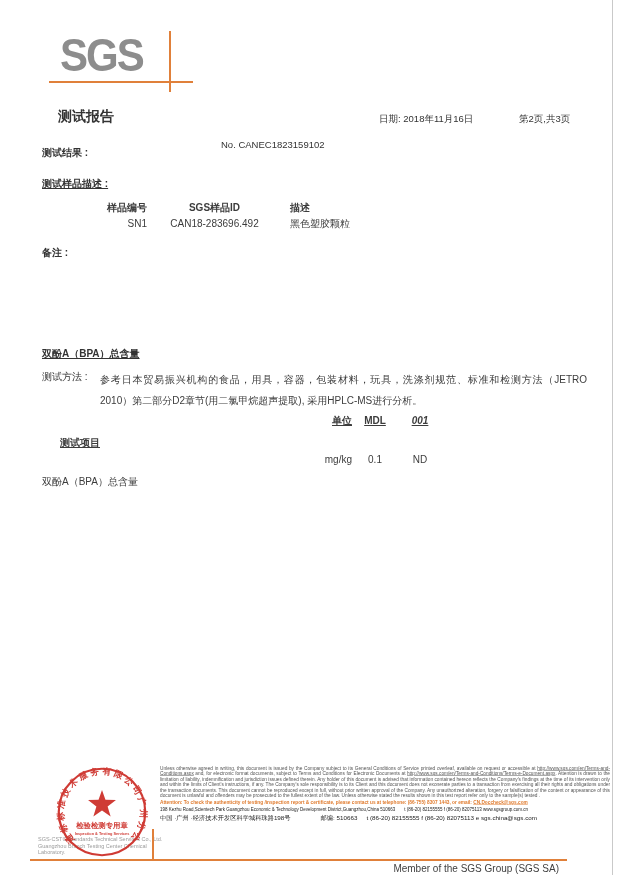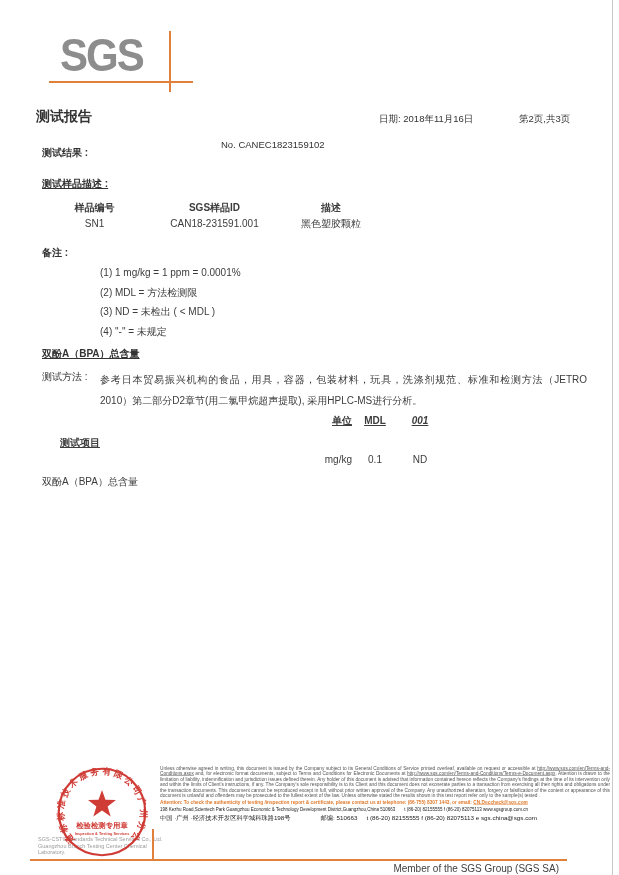--- a/index.html
+++ b/index.html
@@ -9,35 +9,35 @@
   .page-edge-right { position:absolute; top:0; right:6px; width:1px; height:875px; background:#c9c9c9; }
 
   
   .sgs-logo { position:absolute; left:0; top:0; width:220px; height:110px; }
   .sgs-text { position:absolute; left:60px; top:33px; font-size:42px; font-weight:bold;
               color:#8d8d8d; line-height:1; letter-spacing:-2px; transform:scaleY(1.08); transform-origin:top left; }
   .sgs-hline { position:absolute; left:49px; top:81px; width:144px; height:2px; background:#e0803a; }
   .sgs-vline { position:absolute; left:169px; top:31px; width:2px; height:61px; background:#e0803a; }
 
   
-  .report-title { position:absolute; left:36px; top:108px; font-size:14px; font-weight:bold; color:#333; }
+  .report-title { position:absolute; left:58px; top:108px; font-size:14px; font-weight:bold; color:#333; }
   .report-no    { position:absolute; left:221px; top:113px; font-size:9.5px; color:#333;margin-top:26px; }
   .report-date  { position:absolute; left:379px; top:113px; font-size:9.5px; color:#333; }
   .report-page  { position:absolute; left:519px; top:113px; font-size:9.5px; color:#333; }
 
   
   .lbl { position:absolute; left:42px; font-size:10px; font-weight:bold; color:#333; }
   .lbl.u { text-decoration:underline; }
 
   
   .sample-table { position:absolute; left:42px; top:200px; width:330px; font-size:10px; }
   .sample-table .tr { display:flex; line-height:16px; }
-  .sample-table .c1 { width:105px; text-align:center; }
+  .sample-table .c1 { width:105px; text-align:right; }
   .sample-table .c2 { width:135px; text-align:center; }
-  .sample-table .c3 { flex:1; text-align:center; padding-left:8px; }
+  .sample-table .c3 { flex:1; text-align:left; padding-left:8px; }
   .sample-table .th { font-weight:bold; }
 
   
   .notes { position:absolute; left:100px; top:263px; font-size:10px; }
   .notes .note-line { line-height:19.5px; }
 
   
   .method { position:absolute; left:42px; top:370px; width:545px; display:flex; font-size:10px; }
   .method .mlabel { width:58px; font-weight:normal; color:#333; }
   .method .mtext  { flex:1; line-height:20.5px; text-align:justify; }
@@ -94,32 +94,26 @@
   <div class="lbl u" style="top:177px;">测试样品描述 :</div>
 
   <div class="sample-table">
     <div class="tr th">
       <div class="c1">样品编号</div>
       <div class="c2">SGS样品ID</div>
       <div class="c3">描述</div>
     </div>
     <div class="tr">
       <div class="c1">SN1</div>
-      <div class="c2">CAN18-231591.001</div>
+      <div class="c2">CAN18-283696.492</div>
       <div class="c3">黑色塑胶颗粒</div>
     </div>
   </div>
 
   <div class="lbl" style="top:246px;">备注 :</div>
-  <div class="notes">
-    <div class="note-line">(1) 1 mg/kg = 1 ppm = 0.0001%</div>
-    <div class="note-line">(2) MDL = 方法检测限</div>
-    <div class="note-line">(3) ND = 未检出 ( &lt; MDL )</div>
-    <div class="note-line">(4) "-" = 未规定</div>
-  </div>
 
   <div class="lbl u" style="top:347px;">双酚A（BPA）总含量</div>
 
   <div class="method">
     <div class="mlabel">测试方法 :</div>
     <div class="mtext">参考日本贸易振兴机构的食品，用具，容器，包装材料，玩具，洗涤剂规范、标准和检测方法（JETRO 2010）第二部分D2章节(用二氯甲烷超声提取), 采用HPLC-MS进行分析。</div>
   </div>
 
   <div class="result-table">
     <div class="tr th">

